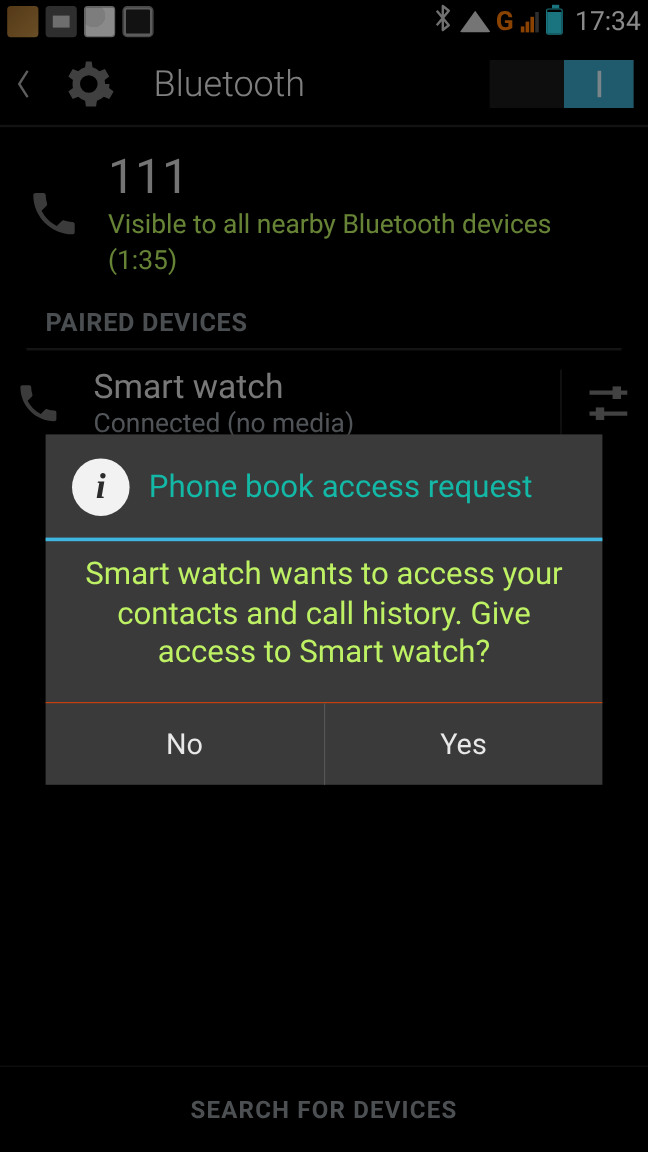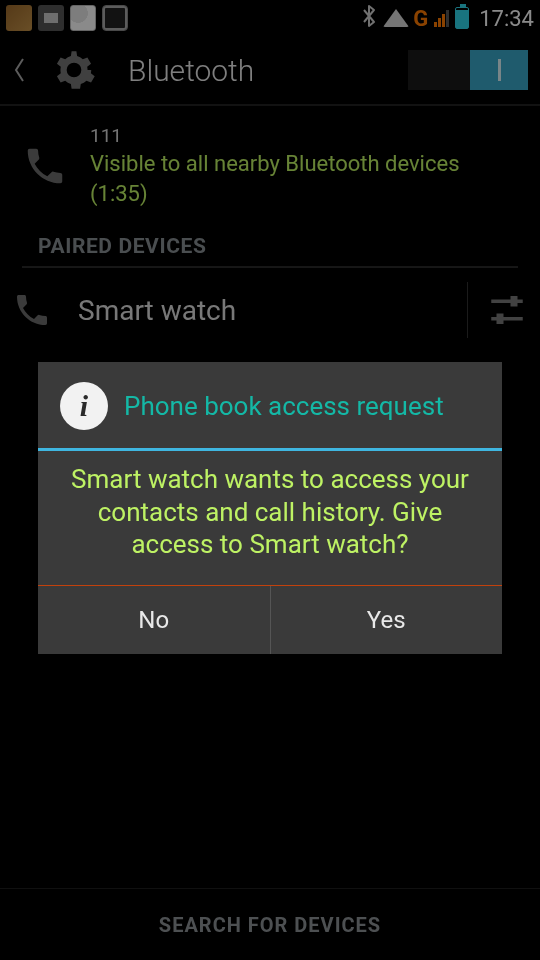--- a/index.html
+++ b/index.html
@@ -37,21 +37,21 @@
     .header-title { color:#eaeaea; font-size:30px; font-weight:300; flex:1; }
     .toggle { width:120px; height:40px; background:#1a1a1a; display:flex; }
     .toggle .off { flex:1; }
     .toggle .on { flex:0 0 58px; background:#3aa9c9; display:flex; align-items:center; justify-content:center; color:#0b2a33; font-weight:400; font-family:monospace; }
     .toggle .on span{width:3px;height:22px;background:#e0f6fb;}
 
     
     .this-device { display:flex; padding: 18px 22px 14px; gap:22px; }
     .phone-ico { width:46px; height:46px; align-self:center; }
     .phone-ico svg{width:100%;height:100%;}
-    .this-device-text .name { color:#d6d6d6; font-size:19px; }
+    .this-device-text .name { color:#d6d6d6; font-size:40px; }
     .this-device-text .sub { color:#bef264; font-size:22px; line-height:1.35; margin-top:2px; }
 
     
     .section-header { color:#8a9095; font-size:21px; font-weight:700; letter-spacing:0.6px; padding: 10px 22px 8px; border-bottom:1px solid #2a2a2a; margin:0 22px; padding-left:16px; padding-right:0;}
     .section-wrap { margin-top:2px; }
     hr.section-rule{ border:none; border-top:1px solid #2c2c2c; margin:0 22px; }
 
     
     .paired-row { display:flex; align-items:center; padding: 14px 12px 14px; }
     .paired-row .phone-ico { width:40px; height:40px; margin-right:26px;}
@@ -147,20 +147,21 @@
   <div class="section-header">PAIRED DEVICES</div>
   <hr class="section-rule">
   <div class="paired-row">
     <span class="phone-ico">
       <svg viewBox="0 0 24 24">
           <path fill="#6d6d6d" d="M6.6 10.8c1.4 2.8 3.8 5.2 6.6 6.6l2.2-2.2c.3-.3.7-.4 1-.2 1.2.4 2.4.6 3.6.6.6 0 1 .4 1 1V20c0 .6-.4 1-1 1C10.7 21 3 13.3 3 4c0-.6.4-1 1-1h3.4c.6 0 1 .4 1 1 0 1.2.2 2.4.6 3.6.1.3 0 .7-.2 1l-2.2 2.2z"></path>
         </svg>
     </span>
     <div class="paired-info">
       <div class="dname">Smart watch</div>
+      <div class="dstat">Connected (no media)</div>
     </div>
     <span class="spacer"></span>
     <span class="vline"></span>
     <span class="sliders-ico">
       <svg viewBox="0 0 24 24">
           <g stroke="#7a7a7a" stroke-width="2">
             <line x1="3" y1="7" x2="21" y2="7"></line>
             <line x1="3" y1="17" x2="21" y2="17"></line>
           </g>
           <rect x="14" y="4" width="4" height="6" fill="#7a7a7a"></rect>

